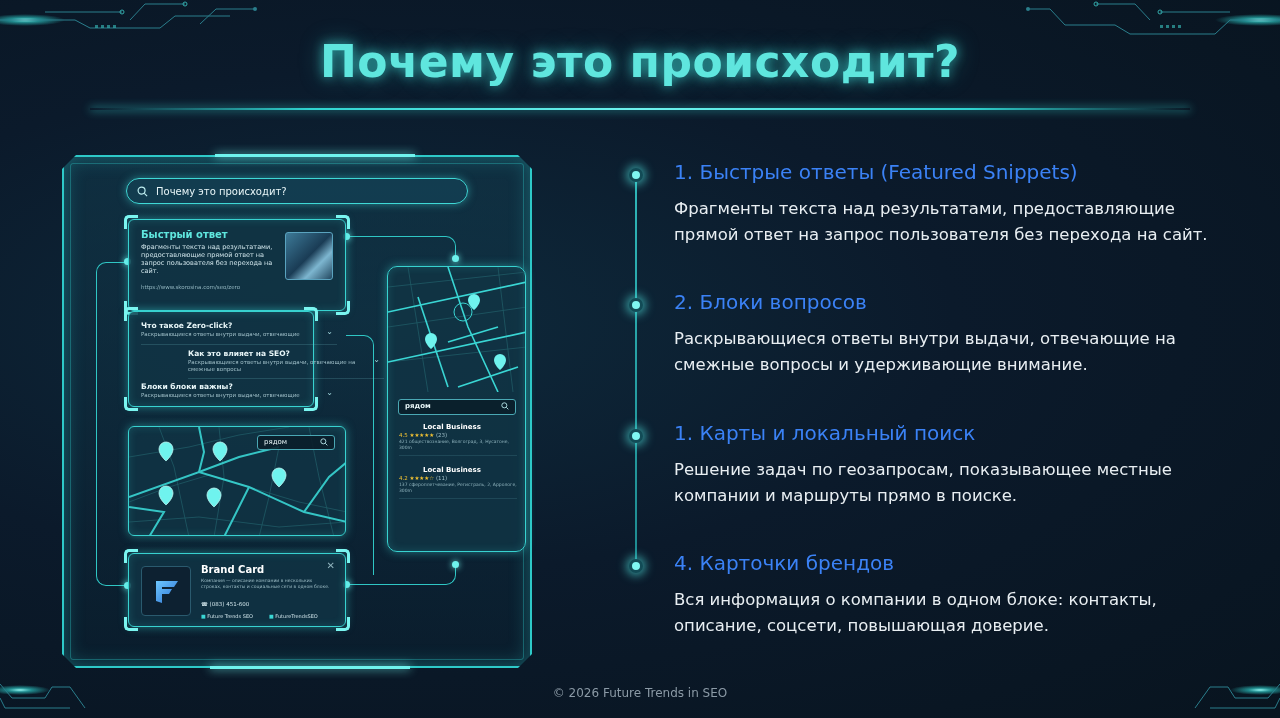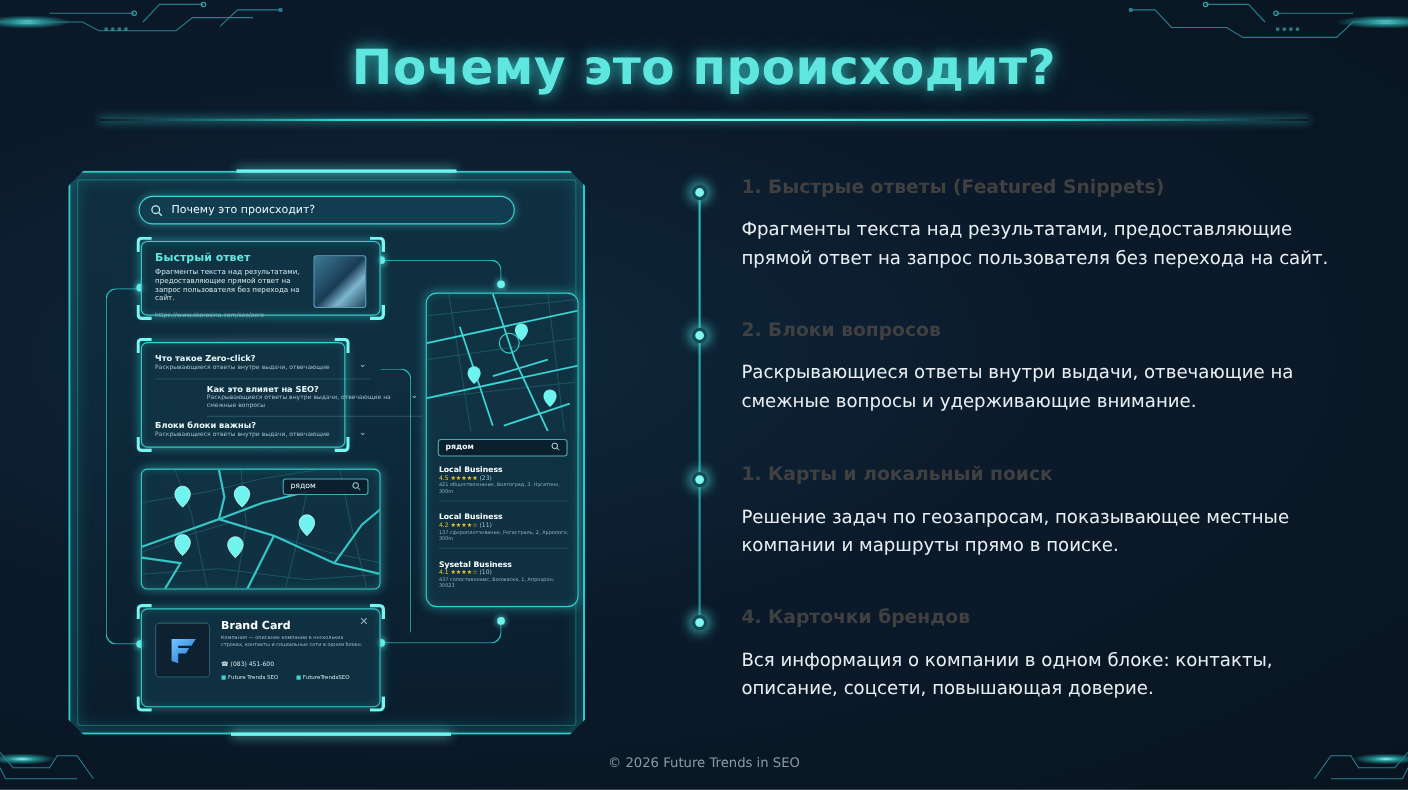--- a/index.html
+++ b/index.html
@@ -49,21 +49,21 @@
     box-shadow: 0 0 10px rgba(56,210,208,0.5), inset 0 0 8px rgba(56,210,208,0.2);
   }
   .card .corner-tl, .card .corner-tr, .card .corner-bl, .card .corner-br {
     position: absolute; width: 14px; height: 14px; border-color: #7af5f0; border-style: solid;
   }
   .corner-tl { left: -5px; top: -5px; border-width: 3px 0 0 3px; border-radius: 5px 0 0 0; }
   .corner-tr { right: -5px; top: -5px; border-width: 3px 3px 0 0; border-radius: 0 5px 0 0; }
   .corner-bl { left: -5px; bottom: -5px; border-width: 0 0 3px 3px; border-radius: 0 0 0 5px; }
   .corner-br { right: -5px; bottom: -5px; border-width: 0 3px 3px 0; border-radius: 0 0 5px 0; }
 
-  .snippet { left: 128px; top: 219px; width: 218px; height: 68px; }
+  .snippet { left: 128px; top: 219px; width: 218px; height: 92px; }
   .snippet .h { position: absolute; left: 12px; top: 9px; font-size: 10px; font-weight: bold; color: #5fe6de; }
   .snippet .p { position: absolute; left: 12px; top: 23px; width: 140px; font-size: 6.5px; line-height: 8px; color: #cfe4ea; }
   .snippet .url { position: absolute; left: 12px; top: 64px; font-size: 5.5px; color: #8fb3bd; }
   .snippet .thumb {
     position: absolute; right: 12px; top: 12px; width: 48px; height: 48px; border-radius: 3px;
     background: linear-gradient(135deg, #3d7a98, #1a3c55 50%, #7db6d0 70%, #22475f);
     border: 1px solid #5aa3bf;
   }
 
   .faq { left: 128px; top: 311px; width: 186px; height: 96px; }
@@ -71,55 +71,55 @@
   .faq .q { font-size: 7.5px; font-weight: bold; color: #e8f6f8; }
   .faq .a { font-size: 5.5px; line-height: 7px; color: #9fbfc8; margin-top: 1px; width: 170px; }
   .faq .chev { position: absolute; right: 4px; top: 6px; font-size: 8px; color: #9fd6dc; }
 
   .map-card { left: 128px; top: 426px; width: 218px; height: 110px; overflow: hidden; }
   .map-search {
     position: absolute; right: 10px; top: 8px; width: 78px; height: 15px; border: 1px solid #4aa8b4; border-radius: 3px;
     background: rgba(10,30,42,0.9); font-size: 7px; color: #e8f6f8; padding: 2px 6px; display: flex; justify-content: space-between;
   }
 
-  .brand { left: 128px; top: 553px; width: 218px; height: 90px; }
+  .brand { left: 128px; top: 553px; width: 218px; height: 74px; }
   .brand .logo {
     position: absolute; left: 12px; top: 12px; width: 50px; height: 50px; border-radius: 4px;
     background: #0d2131; border: 1px solid #2a5a6e; display: flex; align-items: center; justify-content: center;
   }
   .brand .name { position: absolute; left: 72px; top: 10px; font-size: 10px; font-weight: bold; color: #ffffff; }
   .brand .desc { position: absolute; left: 72px; top: 24px; width: 130px; font-size: 4.5px; line-height: 6px; color: #9fbfc8; }
   .brand .phone { position: absolute; left: 72px; top: 47px; font-size: 5.5px; color: #cfe4ea; }
   .brand .soc1 { position: absolute; left: 72px; top: 59px; font-size: 5px; color: #cfe4ea; }
   .brand .soc2 { position: absolute; left: 140px; top: 59px; font-size: 5px; color: #cfe4ea; }
   .brand .close { position: absolute; right: 10px; top: 6px; font-size: 10px; color: #8fb3bd; }
 
   .phone-card { left: 387px; top: 266px; width: 139px; height: 286px; overflow: hidden; border-radius: 10px; }
   .phone-card .map { position: absolute; left: 0; top: 0; width: 139px; height: 125px; }
   .phone-card .psearch {
     position: absolute; left: 10px; top: 132px; width: 118px; height: 16px; border: 1px solid #4aa8b4; border-radius: 3px;
     background: rgba(10,30,42,0.9); font-size: 7px; color: #e8f6f8; padding: 2px 6px; display: flex; justify-content: space-between; font-weight: bold;
   }
   .biz { position: absolute; left: 11px; width: 118px; border-bottom: 1px solid rgba(120,200,210,0.15); padding-bottom: 4px; }
-  .biz .bn { font-size: 7px; font-weight: bold; color: #ffffff; }
+  .biz .bn { font-size: 7px; font-weight: bold; color: #ffffff; margin-left: 24px; }
   .biz .br { font-size: 5.5px; color: #f1c232; margin-top: 1px; }
   .biz .br .cnt { color: #9fbfc8; }
   .biz .ba { font-size: 4.5px; line-height: 6px; color: #8fb3bd; margin-top: 1px; }
 
   .connector { position: absolute; border-color: #2fc6c4; border-style: solid; }
   .dot { position: absolute; width: 7px; height: 7px; border-radius: 50%; background: #6ff3ee; box-shadow: 0 0 6px #6ff3ee; }
 
   
   .timeline-line { position: absolute; left: 635px; top: 175px; width: 2px; height: 390px; background: linear-gradient(180deg, #2fb6b8, #1e8a90); }
   .item-block { position: absolute; left: 612px; width: 640px; }
   .item-dot {
     position: absolute; left: 17px; top: 8px; width: 14px; height: 14px; border-radius: 50%;
     background: #7ff7f2; border: 3px solid #124b56; box-shadow: 0 0 10px 3px rgba(80,230,225,0.6);
   }
-  .item-title { position: absolute; left: 62px; top: 0; font-size: 17px; font-weight: bold; color: #404040; white-space: nowrap; }
+  .item-title { position: absolute; left: 62px; top: 0; font-size: 20px; font-weight: normal; color: #3b82f6; white-space: nowrap; }
   .item-desc { position: absolute; left: 62px; top: 36px; width: 560px; font-size: 16.5px; line-height: 26px; color: #e8eef2; }
 
   .footer { position: absolute; left: 0; top: 686px; width: 1280px; text-align: center; font-size: 12px; color: #8b9aa6; }
 </style>
 </head>
 <body>
 
 <svg class="circuit" style="left:0;top:0" width="300" height="45" viewBox="0 0 300 45">
   <defs>
     <radialGradient id="flare" cx="0.5" cy="0.5" r="0.5">
@@ -332,25 +332,20 @@
     <div class="biz" style="top:156px;">
       <div class="bn">Local Business</div>
       <div class="br"><span>4.5</span> <span>★★★★★</span> <span class="cnt">(23)</span></div>
       <div class="ba">421 обществознание, Волгоград, 3, Нусатоне, 300m</div>
     </div>
     <div class="biz" style="top:199px;">
       <div class="bn">Local Business</div>
       <div class="br"><span>4.2</span> <span>★★★★☆</span> <span class="cnt">(11)</span></div>
       <div class="ba">137 сфероплетчевание, Регистраль, 2, Аррологе, 300m</div>
     </div>
-    <div class="biz" style="top:242px;border-bottom:none;">
-      <div class="bn">Sysetal Business</div>
-      <div class="br"><span>4.1</span> <span>★★★★☆</span> <span class="cnt">(10)</span></div>
-      <div class="ba">437 сопоставлеамс, Волжаска, 1, Апрохрон, 30023</div>
-    </div>
   </div>
 </div>
 
 <div class="timeline-line"></div>
 
 <div class="item-block" style="top:160px;">
   <div class="item-dot"></div>
   <div class="item-title">1. Быстрые ответы (Featured Snippets)</div>
   <div class="item-desc">Фрагменты текста над результатами, предоставляющие прямой ответ на запрос пользователя без перехода на сайт.</div>
 </div>

